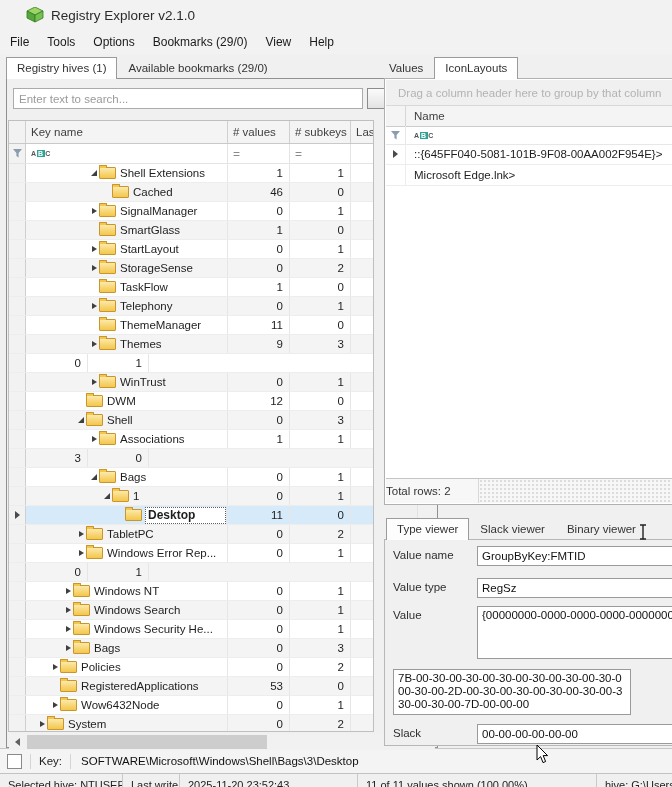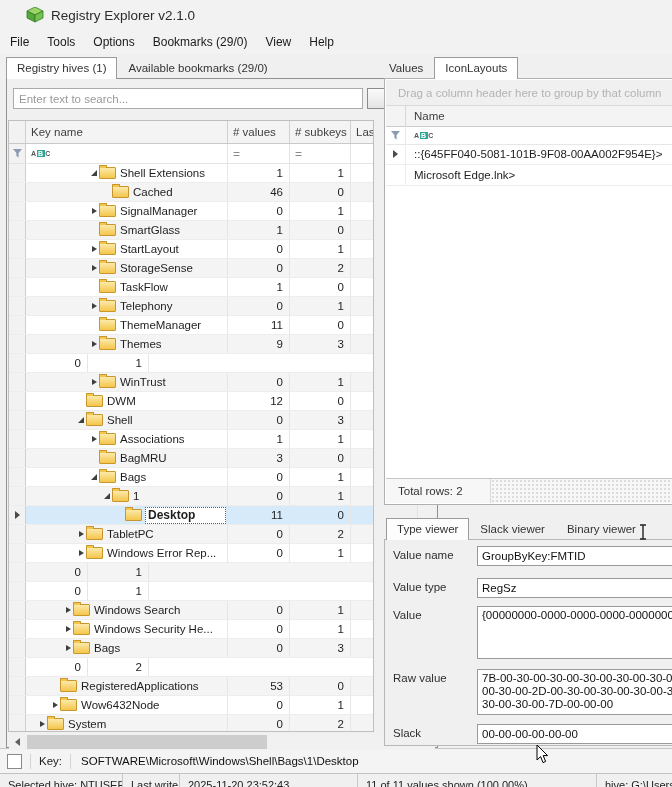--- a/index.html
+++ b/index.html
@@ -79,21 +79,21 @@
   #vg-header .hm{width:19px;border-right:1px solid #d6d6d6}
   #vg-header .hn{flex:1;display:flex;align-items:center;padding-left:8px}
   #vg-filter{position:absolute;left:1px;right:1px;top:47px;height:18px;display:flex;border-bottom:1px solid #e7e7e7}
   #vg-filter .fm{width:19px;display:flex;align-items:center;justify-content:center;border-right:1px solid #e7e7e7}
   #vg-filter .fn{flex:1;display:flex;align-items:center;padding-left:8px}
   .vrow{display:flex;height:20px;border-bottom:1px solid #ededed;align-items:stretch}
   .vrow .m{width:19px;display:flex;align-items:center;justify-content:center;border-right:1px solid #ededed}
   .vrow .t{flex:1;display:flex;align-items:center;padding-left:8px;white-space:nowrap;overflow:hidden}
   #vg-rows{position:absolute;left:1px;right:1px;top:65px}
   #vg-footer{position:absolute;left:1px;right:1px;bottom:1px;height:24px;border-top:1px solid #c4c4c4;background:#f7f7f7;display:flex}
-  #vg-footer .fl{width:92px;display:flex;align-items:center;padding-left:12px;border-right:1px solid #d8d8d8;color:#333}
+  #vg-footer .fl{width:92px;display:flex;align-items:center;border-right:1px solid #d8d8d8;color:#333}
   #vg-footer .fr{flex:1;background-image:radial-gradient(#dcdcdc 1px,transparent 1px);background-size:4px 4px}
 
   
   .abc{display:inline-flex;align-items:center;font-size:7px;color:#555;letter-spacing:0;font-weight:bold}
   .abc .b{background:#2ea594;color:#fff;padding:0 1.5px;margin:0 .5px;font-weight:bold}
 
   
   #viewer-panel{left:384px;top:539px;width:320px;height:207px;border:1px solid #b7b7b7;background:#f0f0f0;z-index:2}
   .vfield{position:absolute;left:8px;right:0;display:flex}
   .vfield .lbl{width:84px;color:#2e2e2e;padding-top:3px;flex:0 0 84px}
@@ -363,26 +363,20 @@
             </span>
             <span class="folder"></span>
             <span class="klabel">Associations</span>
           </div>
           <div class="cell num">1</div>
           <div class="cell num2">1</div>
           <div class="cell rest"></div>
         </div>
         <div class="trow stripe">
           <div class="cell marker"></div>
-          <div class="cell kname">
-            <span style="flex: 0 0 63px;"></span>
-            <span class="exp"></span>
-            <span class="folder"></span>
-            <span class="klabel">BagMRU</span>
-          </div>
           <div class="cell num">3</div>
           <div class="cell num2">0</div>
           <div class="cell rest"></div>
         </div>
         <div class="trow">
           <div class="cell marker"></div>
           <div class="cell kname">
             <span style="flex: 0 0 63px;"></span>
             <span class="exp">
               <i class="tri-e"></i>
@@ -451,32 +445,40 @@
           <div class="cell rest"></div>
         </div>
         <div class="trow stripe">
           <div class="cell marker"></div>
           <div class="cell num">0</div>
           <div class="cell num2">1</div>
           <div class="cell rest"></div>
         </div>
         <div class="trow">
           <div class="cell marker"></div>
-          <div class="cell num">0</div>
-          <div class="cell num2">1</div>
-          <div class="cell rest"></div>
-        </div>
-        <div class="trow stripe">
-          <div class="cell marker"></div>
           <div class="cell kname">
             <span style="flex: 0 0 37px;"></span>
             <span class="exp">
               <i class="tri-c"></i>
             </span>
             <span class="folder"></span>
+            <span class="klabel">Windows NT</span>
+          </div>
+          <div class="cell num">0</div>
+          <div class="cell num2">1</div>
+          <div class="cell rest"></div>
+        </div>
+        <div class="trow stripe">
+          <div class="cell marker"></div>
+          <div class="cell kname">
+            <span style="flex: 0 0 37px;"></span>
+            <span class="exp">
+              <i class="tri-c"></i>
+            </span>
+            <span class="folder"></span>
             <span class="klabel">Windows Search</span>
           </div>
           <div class="cell num">0</div>
           <div class="cell num2">1</div>
           <div class="cell rest"></div>
         </div>
         <div class="trow">
           <div class="cell marker"></div>
           <div class="cell kname">
             <span style="flex: 0 0 37px;"></span>
@@ -499,20 +501,28 @@
             </span>
             <span class="folder"></span>
             <span class="klabel">Bags</span>
           </div>
           <div class="cell num">0</div>
           <div class="cell num2">3</div>
           <div class="cell rest"></div>
         </div>
         <div class="trow">
           <div class="cell marker"></div>
+          <div class="cell kname">
+            <span style="flex: 0 0 24px;"></span>
+            <span class="exp">
+              <i class="tri-c"></i>
+            </span>
+            <span class="folder"></span>
+            <span class="klabel">Policies</span>
+          </div>
           <div class="cell num">0</div>
           <div class="cell num2">2</div>
           <div class="cell rest"></div>
         </div>
         <div class="trow stripe">
           <div class="cell marker"></div>
           <div class="cell kname">
             <span style="flex: 0 0 24px;"></span>
             <span class="exp"></span>
             <span class="folder"></span>
@@ -633,39 +643,38 @@
     </div>
     <div class="vfield" style="top: 38px;">
       <div class="lbl">Value type</div>
       <div class="vbox single">RegSz</div>
     </div>
     <div class="vfield" style="top: 66px;">
       <div class="lbl">Value</div>
       <div class="vbox tall">{00000000-0000-0000-0000-000000000000}</div>
     </div>
     <div class="vfield" style="top: 129px;">
-      <div class="lbl">Raw value</div>
       <div class="vbox raw">
         <div>7B-00-30-00-30-00-30-00-30-00-30-00-30-0</div>
         <div>00-30-00-2D-00-30-00-30-00-30-00-30-00-3</div>
         <div>30-00-30-00-7D-00-00-00</div>
       </div>
     </div>
     <div class="vfield" style="top: 184px;">
       <div class="lbl">Slack</div>
       <div class="vbox single">00-00-00-00-00-00</div>
     </div>
   </div>
 
 <div id="key-bar" class="abs">
   <div id="key-check"></div>
   <div class="vsep"></div>
   <span id="key-label">Key:</span>
   <div class="vsep"></div>
-  <span id="key-path">SOFTWARE\Microsoft\Windows\Shell\Bags\1\Desktop</span>
+  <span id="key-path">SOFTWARE\Microsoft\Windows\Shell\Bags\3\Desktop</span>
 </div>
 
 <div id="bottom-bar" class="abs">
     <div class="bseg" style="width: 123px;">Selected hive: NTUSER.DAT</div>
     <div class="bseg" style="width: 57px;">Last write:</div>
     <div class="bseg" style="width: 178px;">2025-11-20 23:52:43</div>
     <div class="bseg" style="width: 239px;">11 of 11 values shown (100.00%)</div>
     <div class="bseg" style="width: 120px; flex: 1 1 0%; border-right: none;">hive: G:\Users\...</div>
   </div>
 

